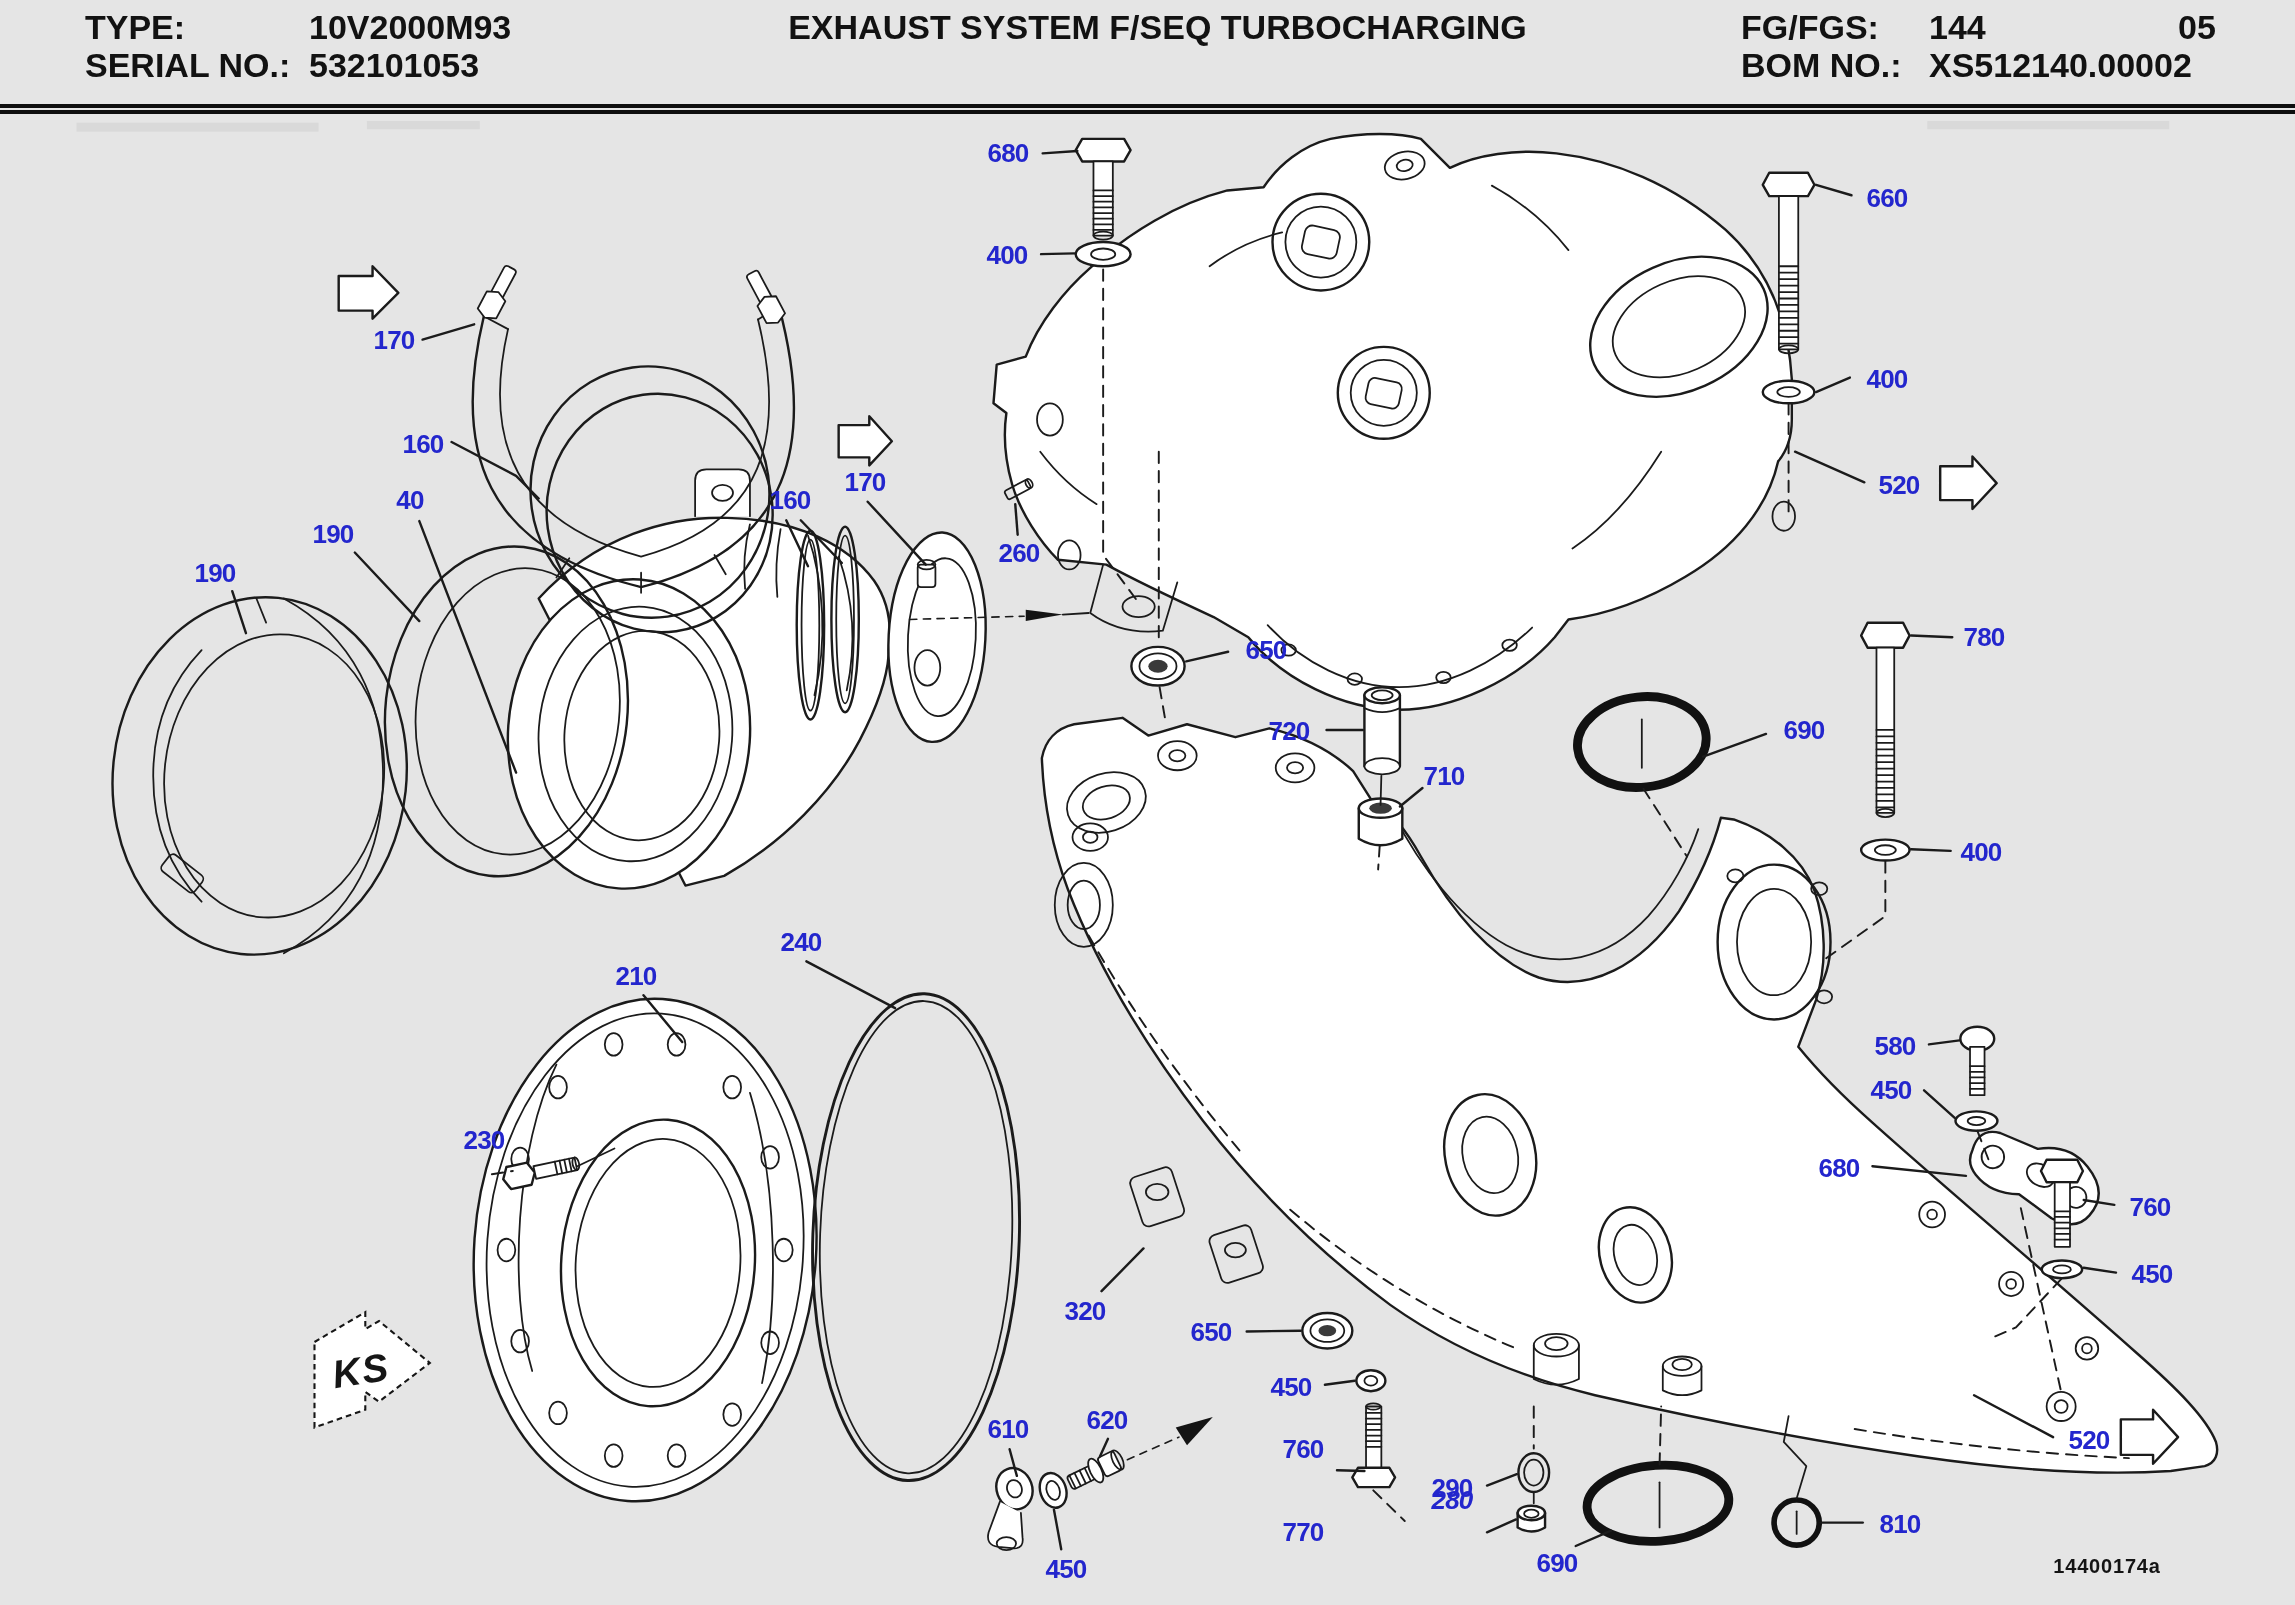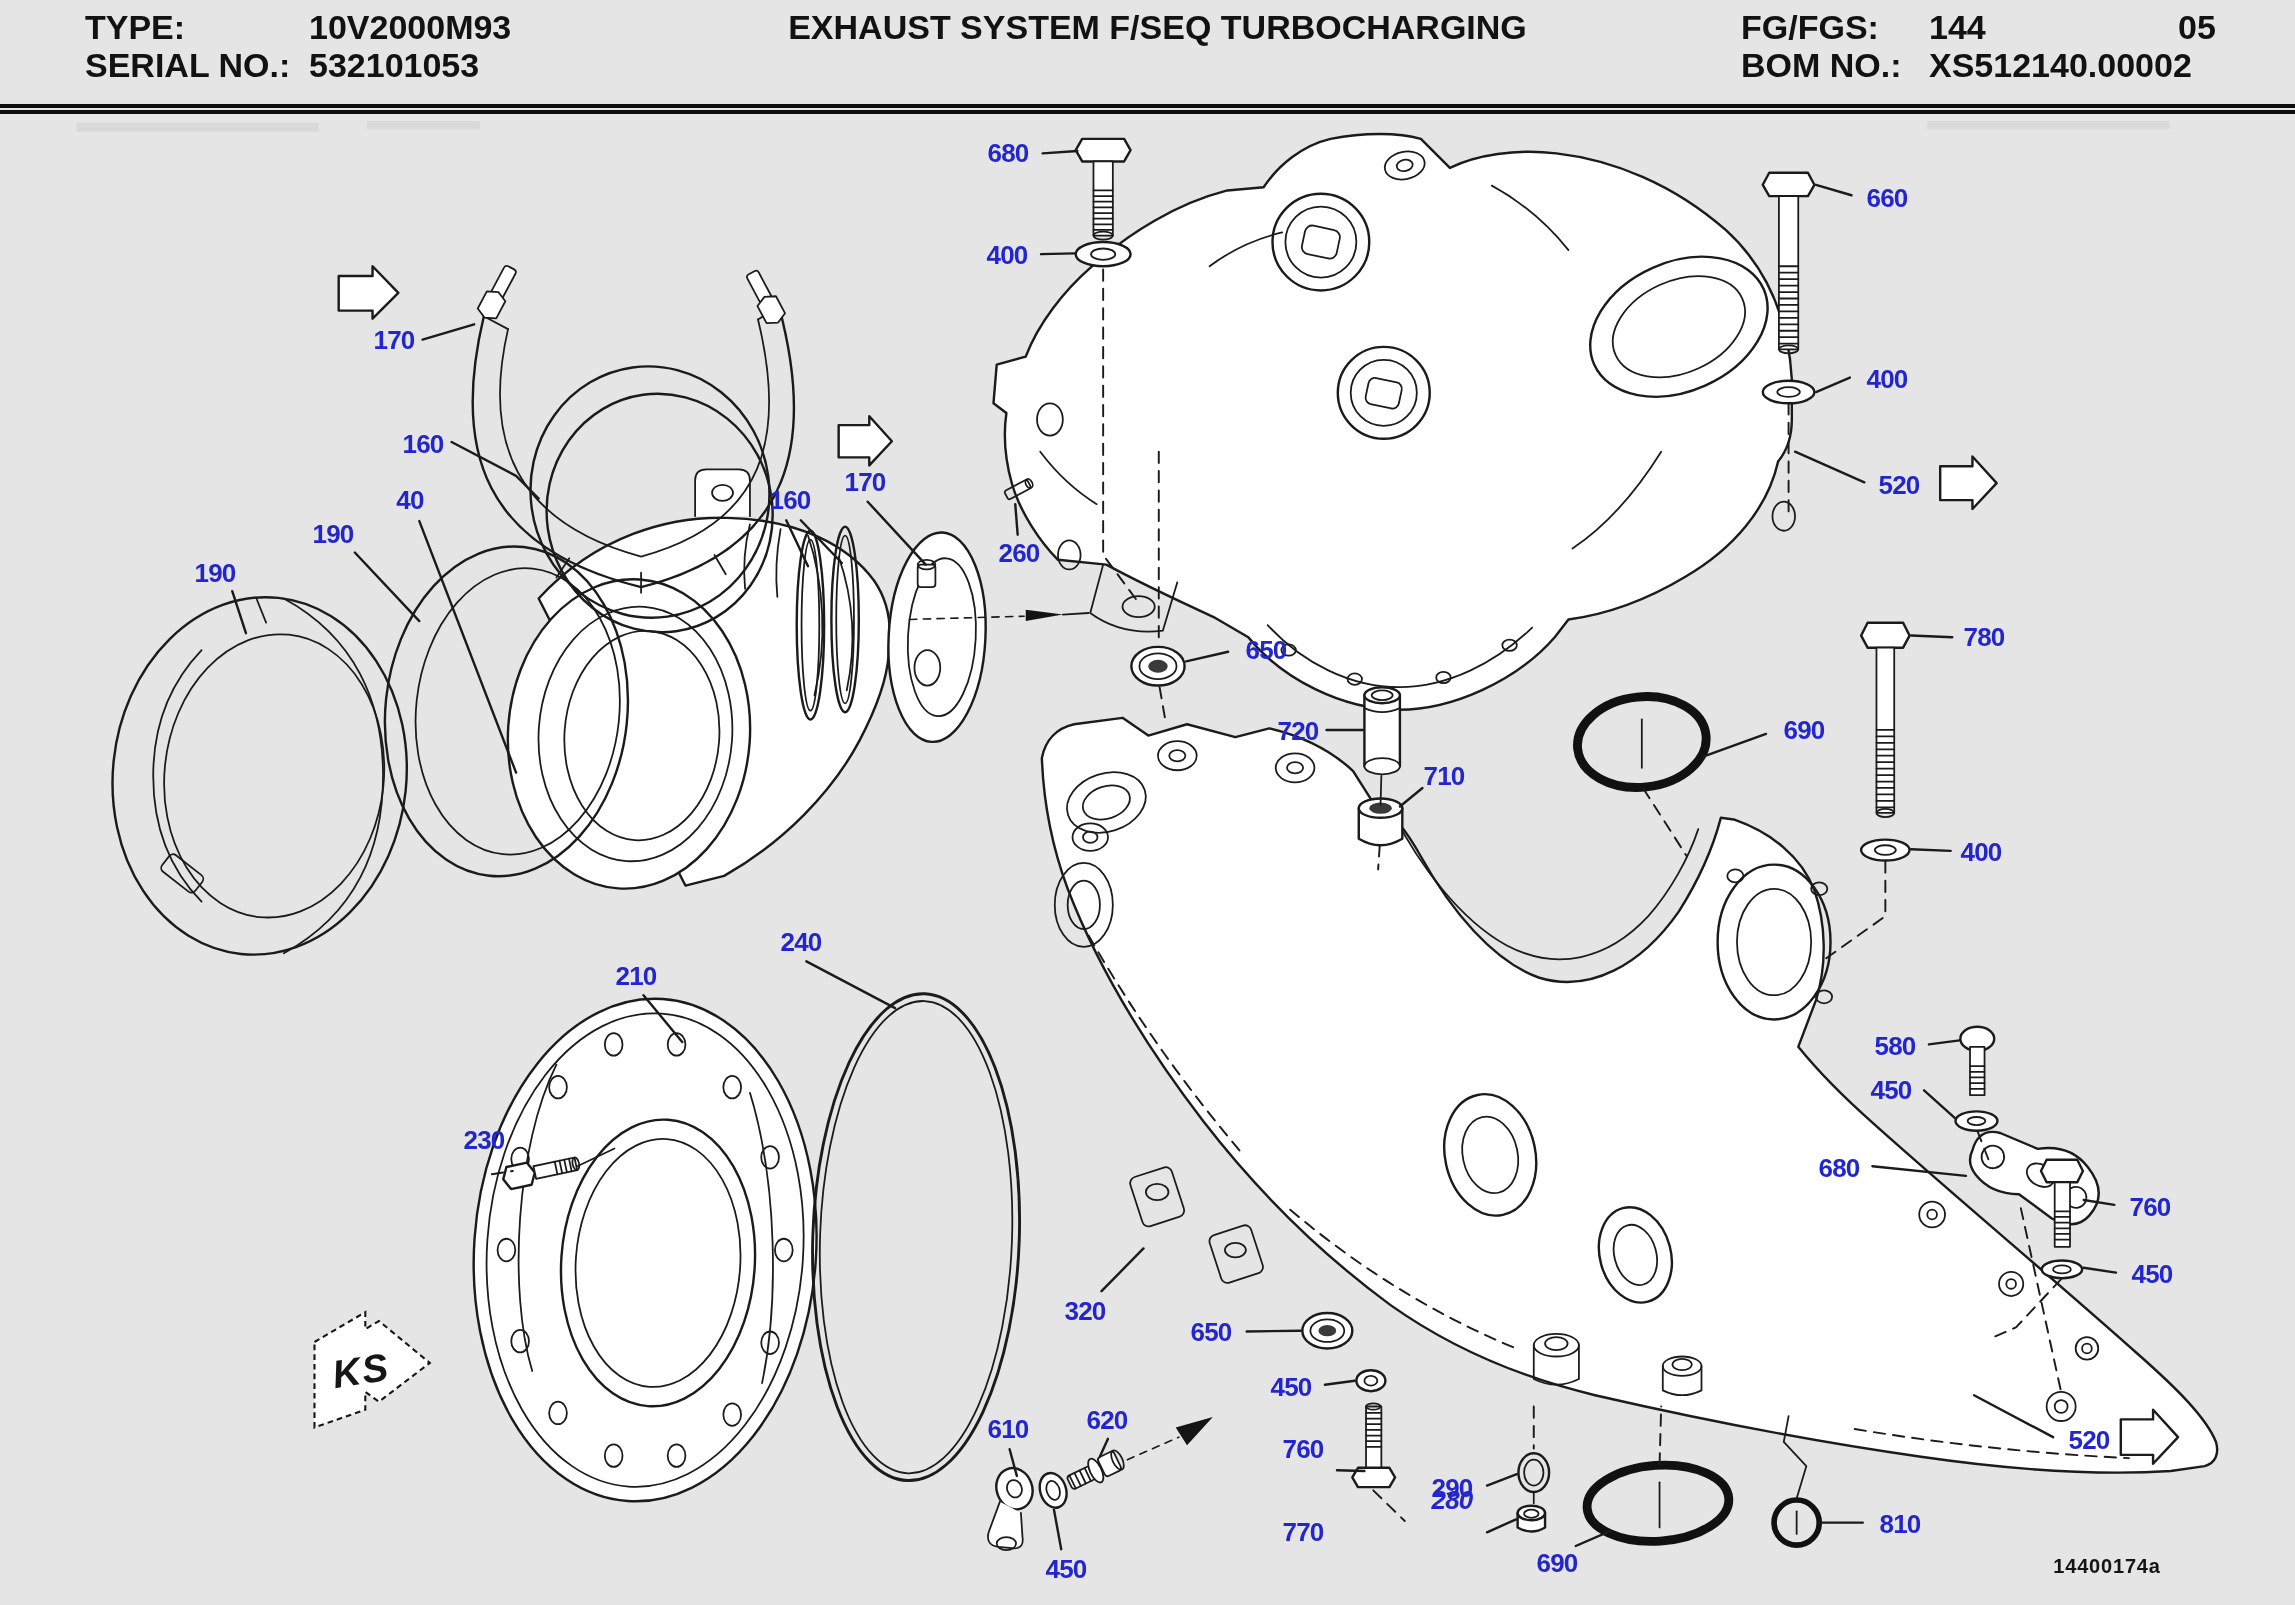--- a/index.html
+++ b/index.html
@@ -481,21 +481,21 @@
       <div class="callout" style="left: 394px; top: 340px;">170</div>
       <div class="callout" style="left: 423px; top: 444px;">160</div>
       <div class="callout" style="left: 410px; top: 500px;">40</div>
       <div class="callout" style="left: 333px; top: 534px;">190</div>
       <div class="callout" style="left: 215px; top: 573px;">190</div>
       <div class="callout" style="left: 790px; top: 500px;">160</div>
       <div class="callout" style="left: 865px; top: 482px;">170</div>
       <div class="callout" style="left: 1019px; top: 553px;">260</div>
       <div class="callout" style="left: 1899px; top: 485px;">520</div>
       <div class="callout" style="left: 1266px; top: 650px;">650</div>
-      <div class="callout" style="left: 1289px; top: 731px; margin-left: 9px;">720</div>
+      <div class="callout" style="left: 1289px; top: 731px;">720</div>
       <div class="callout" style="left: 1444px; top: 776px;">710</div>
       <div class="callout" style="left: 1804px; top: 730px;">690</div>
       <div class="callout" style="left: 1984px; top: 637px;">780</div>
       <div class="callout" style="left: 1981px; top: 852px;">400</div>
       <div class="callout" style="left: 801px; top: 942px;">240</div>
       <div class="callout" style="left: 636px; top: 976px;">210</div>
       <div class="callout" style="left: 484px; top: 1140px;">230</div>
       <div class="callout" style="left: 1895px; top: 1046px;">580</div>
       <div class="callout" style="left: 1891px; top: 1090px;">450</div>
       <div class="callout" style="left: 1839px; top: 1168px;">680</div>

